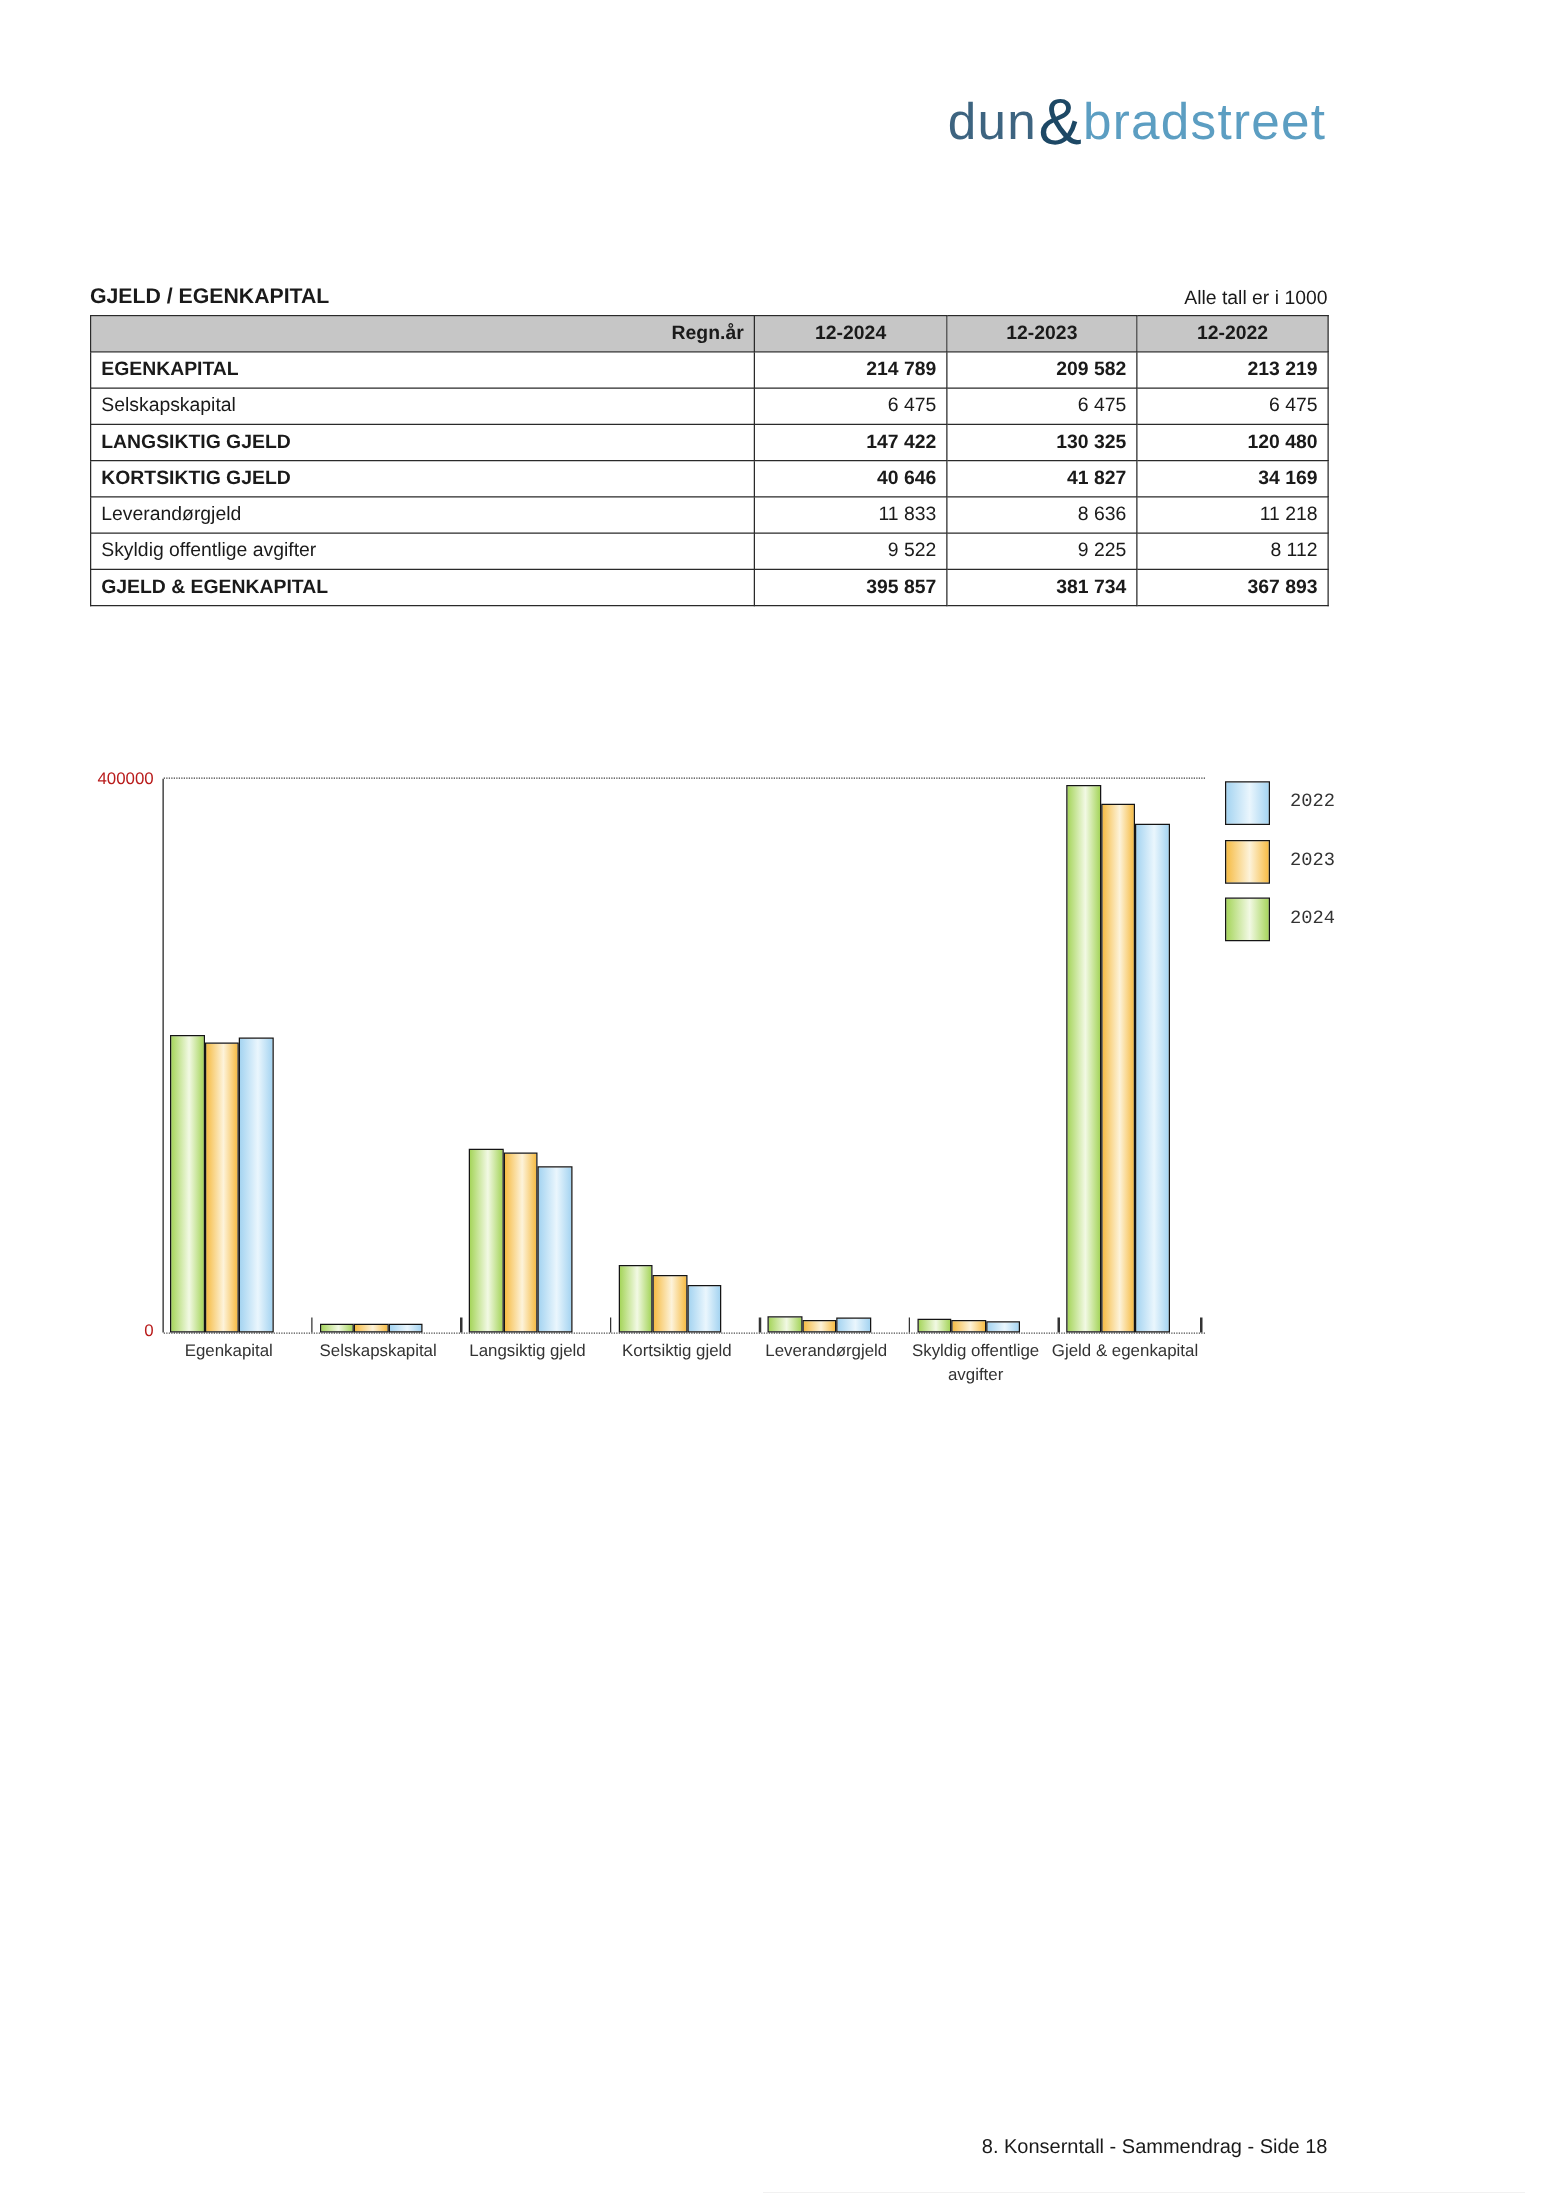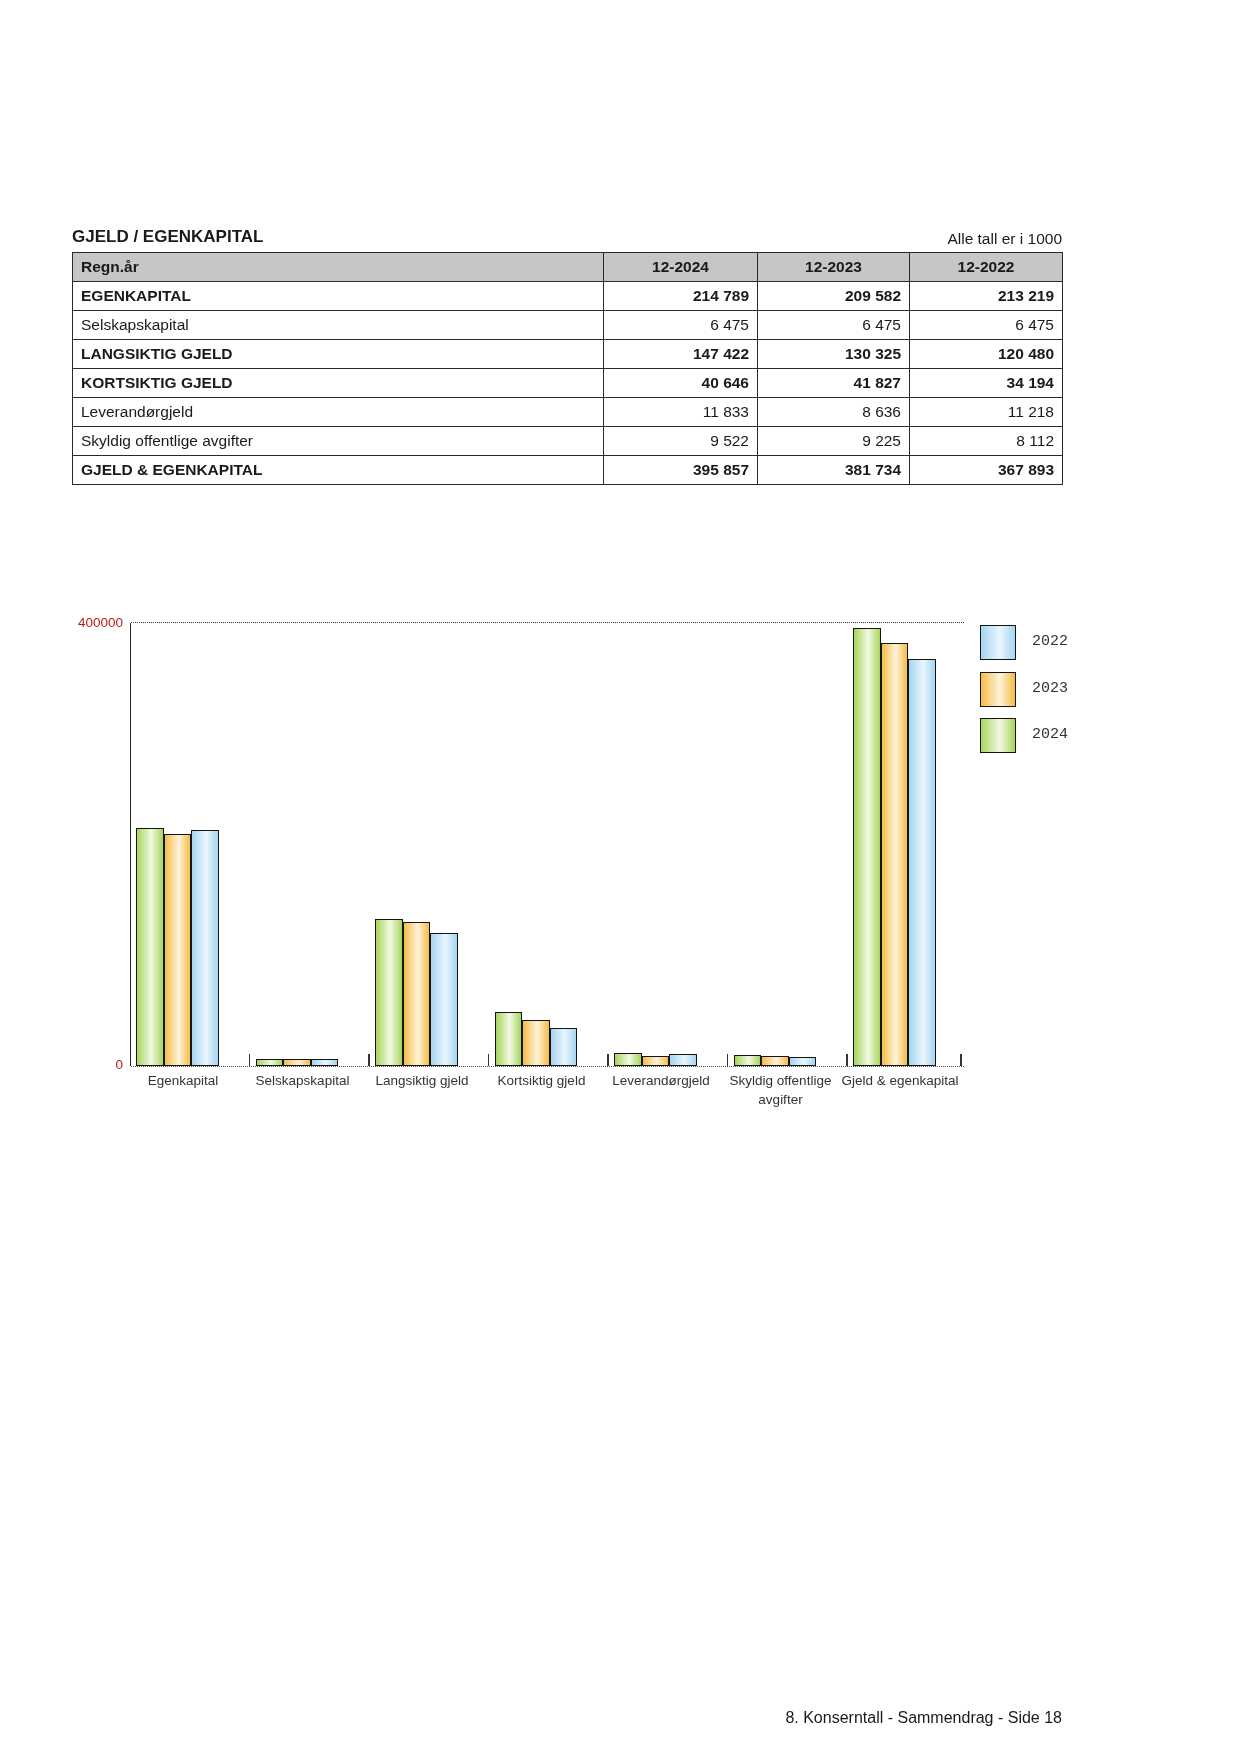--- a/index.html
+++ b/index.html
@@ -19,21 +19,21 @@
   .sec-title { position:absolute; left:72px; top:227px; font-size:17px; font-weight:bold; }
   .units-note { position:absolute; right:179px; top:230px; font-size:15.5px; }
 
   
   #fin-table {
     position:absolute; left:72px; top:252px; width:990px;
     border-collapse:collapse; table-layout:fixed; font-size:15.5px;
   }
   #fin-table th, #fin-table td { border:1.5px solid #2a2a2a; height:28px; padding:0 8px; overflow:hidden; }
   #fin-table thead th { background:#c6c6c6; font-weight:bold; }
-  #fin-table thead th:first-child { text-align:left; }
+  #fin-table thead th:first-child { text-align:right; }
   #fin-table td.num { text-align:right; }
   #fin-table tr.bold td { font-weight:bold; }
 
   
   #chart { position:absolute; left:0; top:0; width:1241px; height:1754px; pointer-events:none; }
   .plot { position:absolute; left:130px; top:623px; width:833px; height:443px;
           border-left:1.5px solid #222; }
   .gridline { position:absolute; left:0; right:0; top:-1px; border-top:1.5px dotted #3c3c3c; }
   .baseline { position:absolute; left:0; right:0; bottom:-1px; border-bottom:1.5px dotted #4a4a4a; }
   .group { position:absolute; bottom:0; display:flex; align-items:flex-end; z-index:2; }
@@ -50,20 +50,23 @@
   .legend-label { position:absolute; left:52px; top:8px; font-size:15px; color:#333;font-family:Liberation Mono, monospace; }
 
   
   .footer { position:absolute; right:179px; top:1676px; font-size:16px; color:#1a1a1a;margin-top:33px; }
 </style>
 </head>
 <body>
 
 <div class="page">
 
+  <div class="logo">
+    <span class="dun">dun</span><span class="amp">&amp;</span><span class="brad">bradstreet</span>
+  </div>
 
   <div class="sec-title">GJELD / EGENKAPITAL</div>
   <div class="units-note">Alle tall er i 1000</div>
 
   <table id="fin-table">
     <colgroup>
         <col style="width:531px">
         <col style="width:154px">
         <col style="width:152px">
         <col style="width:153px">
@@ -92,21 +95,21 @@
         <tr class="bold">
           <td>LANGSIKTIG GJELD</td>
           <td class="num">147 422</td>
           <td class="num">130 325</td>
           <td class="num">120 480</td>
         </tr>
         <tr class="bold">
           <td>KORTSIKTIG GJELD</td>
           <td class="num">40 646</td>
           <td class="num">41 827</td>
-          <td class="num">34 194</td>
+          <td class="num">34 169</td>
         </tr>
         <tr>
           <td>Leverandørgjeld</td>
           <td class="num">11 833</td>
           <td class="num">8 636</td>
           <td class="num">11 218</td>
         </tr>
         <tr>
           <td>Skyldig offentlige avgifter</td>
           <td class="num">9 522</td>

